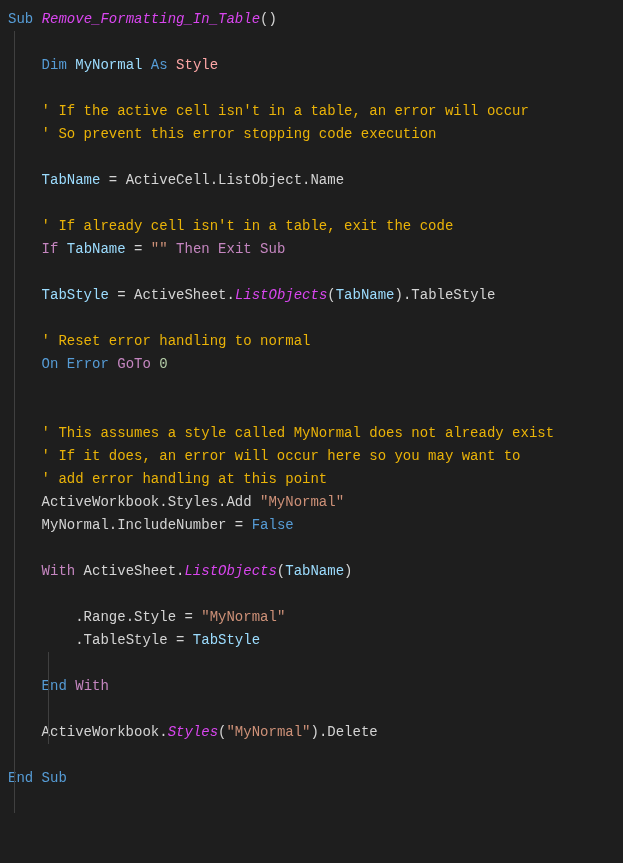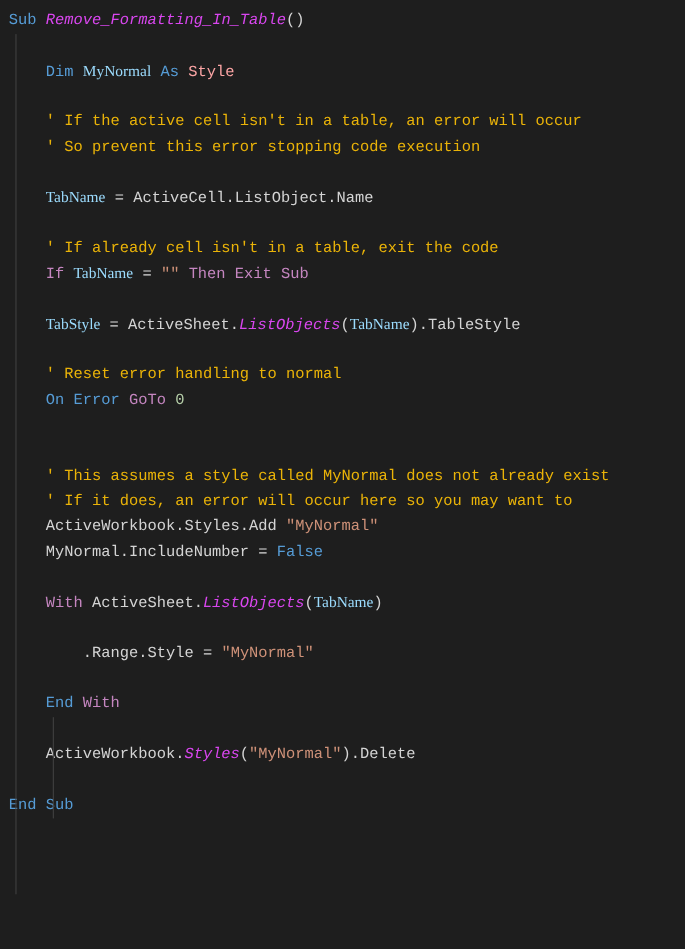--- a/index.html
+++ b/index.html
@@ -34,21 +34,21 @@
   position: absolute;
   top: 644px;
   left: 48px;
   width: 1px;
   height: 92px;
   background: #404040;
 }
 .kw-blue { color: #569cd6; }
 .kw-purple { color: #c586c0; }
 .type { color: #fca5a5; }
-.var { color: #9cdcfe; font-family: Liberation Serif, serif; }
+.var { color: #9cdcfe; }
 .str { color: #ce9178; }
 .comment { color: #eab308; }
 .num { color: #b5cea8; }
 .fn { color: #d946ef; font-style: italic; }
 .punct { color: #d4d4d4; }
 </style>
 </head>
 <body>
 
 <div class="code-container">
@@ -68,25 +68,27 @@
 <div class="line">    <span class="kw-purple">If</span> <span class="var">TabName</span><span class="punct"> = </span><span class="str">""</span> <span class="kw-purple">Then</span> <span class="kw-purple">Exit Sub</span></div>
 <div class="line"></div>
 <div class="line">    <span class="var">TabStyle</span><span class="punct"> = </span><span class="punct">ActiveSheet.</span><span class="fn">ListObjects</span><span class="punct">(</span><span class="var">TabName</span><span class="punct">)</span><span class="punct">.TableStyle</span></div>
 <div class="line"></div>
 <div class="line">    <span class="comment">' Reset error handling to normal</span></div>
 <div class="line">    <span class="kw-blue">On</span> <span class="kw-blue">Error</span> <span class="kw-purple">GoTo</span> <span class="num">0</span></div>
 <div class="line"></div>
 <div class="line"></div>
 <div class="line">    <span class="comment">' This assumes a style called MyNormal does not already exist</span></div>
 <div class="line">    <span class="comment">' If it does, an error will occur here so you may want to</span></div>
+<div class="line">    <span class="comment">' add error handling at this point</span></div>
 <div class="line">    <span class="punct">ActiveWorkbook.Styles.Add </span><span class="str">"MyNormal"</span></div>
 <div class="line">    <span class="punct">MyNormal.IncludeNumber</span><span class="punct"> = </span><span class="kw-blue">False</span></div>
 <div class="line"></div>
 <div class="line">    <span class="kw-purple">With</span><span class="punct"> ActiveSheet.</span><span class="fn">ListObjects</span><span class="punct">(</span><span class="var">TabName</span><span class="punct">)</span></div>
 <div class="line"></div>
 <div class="line">        <span class="punct">.Range.Style</span><span class="punct"> = </span><span class="str">"MyNormal"</span></div>
+<div class="line">        <span class="punct">.TableStyle</span><span class="punct"> = </span><span class="var">TabStyle</span></div>
 <div class="line"></div>
 <div class="line">    <span class="kw-blue">End</span> <span class="kw-purple">With</span></div>
 <div class="line"></div>
 <div class="line">    <span class="punct">ActiveWorkbook.</span><span class="fn">Styles</span><span class="punct">(</span><span class="str">"MyNormal"</span><span class="punct">)</span><span class="punct">.Delete</span></div>
 <div class="line"></div>
 <div class="line"><span class="kw-blue">End Sub</span></div>
 </div>
 
 </body></html>

